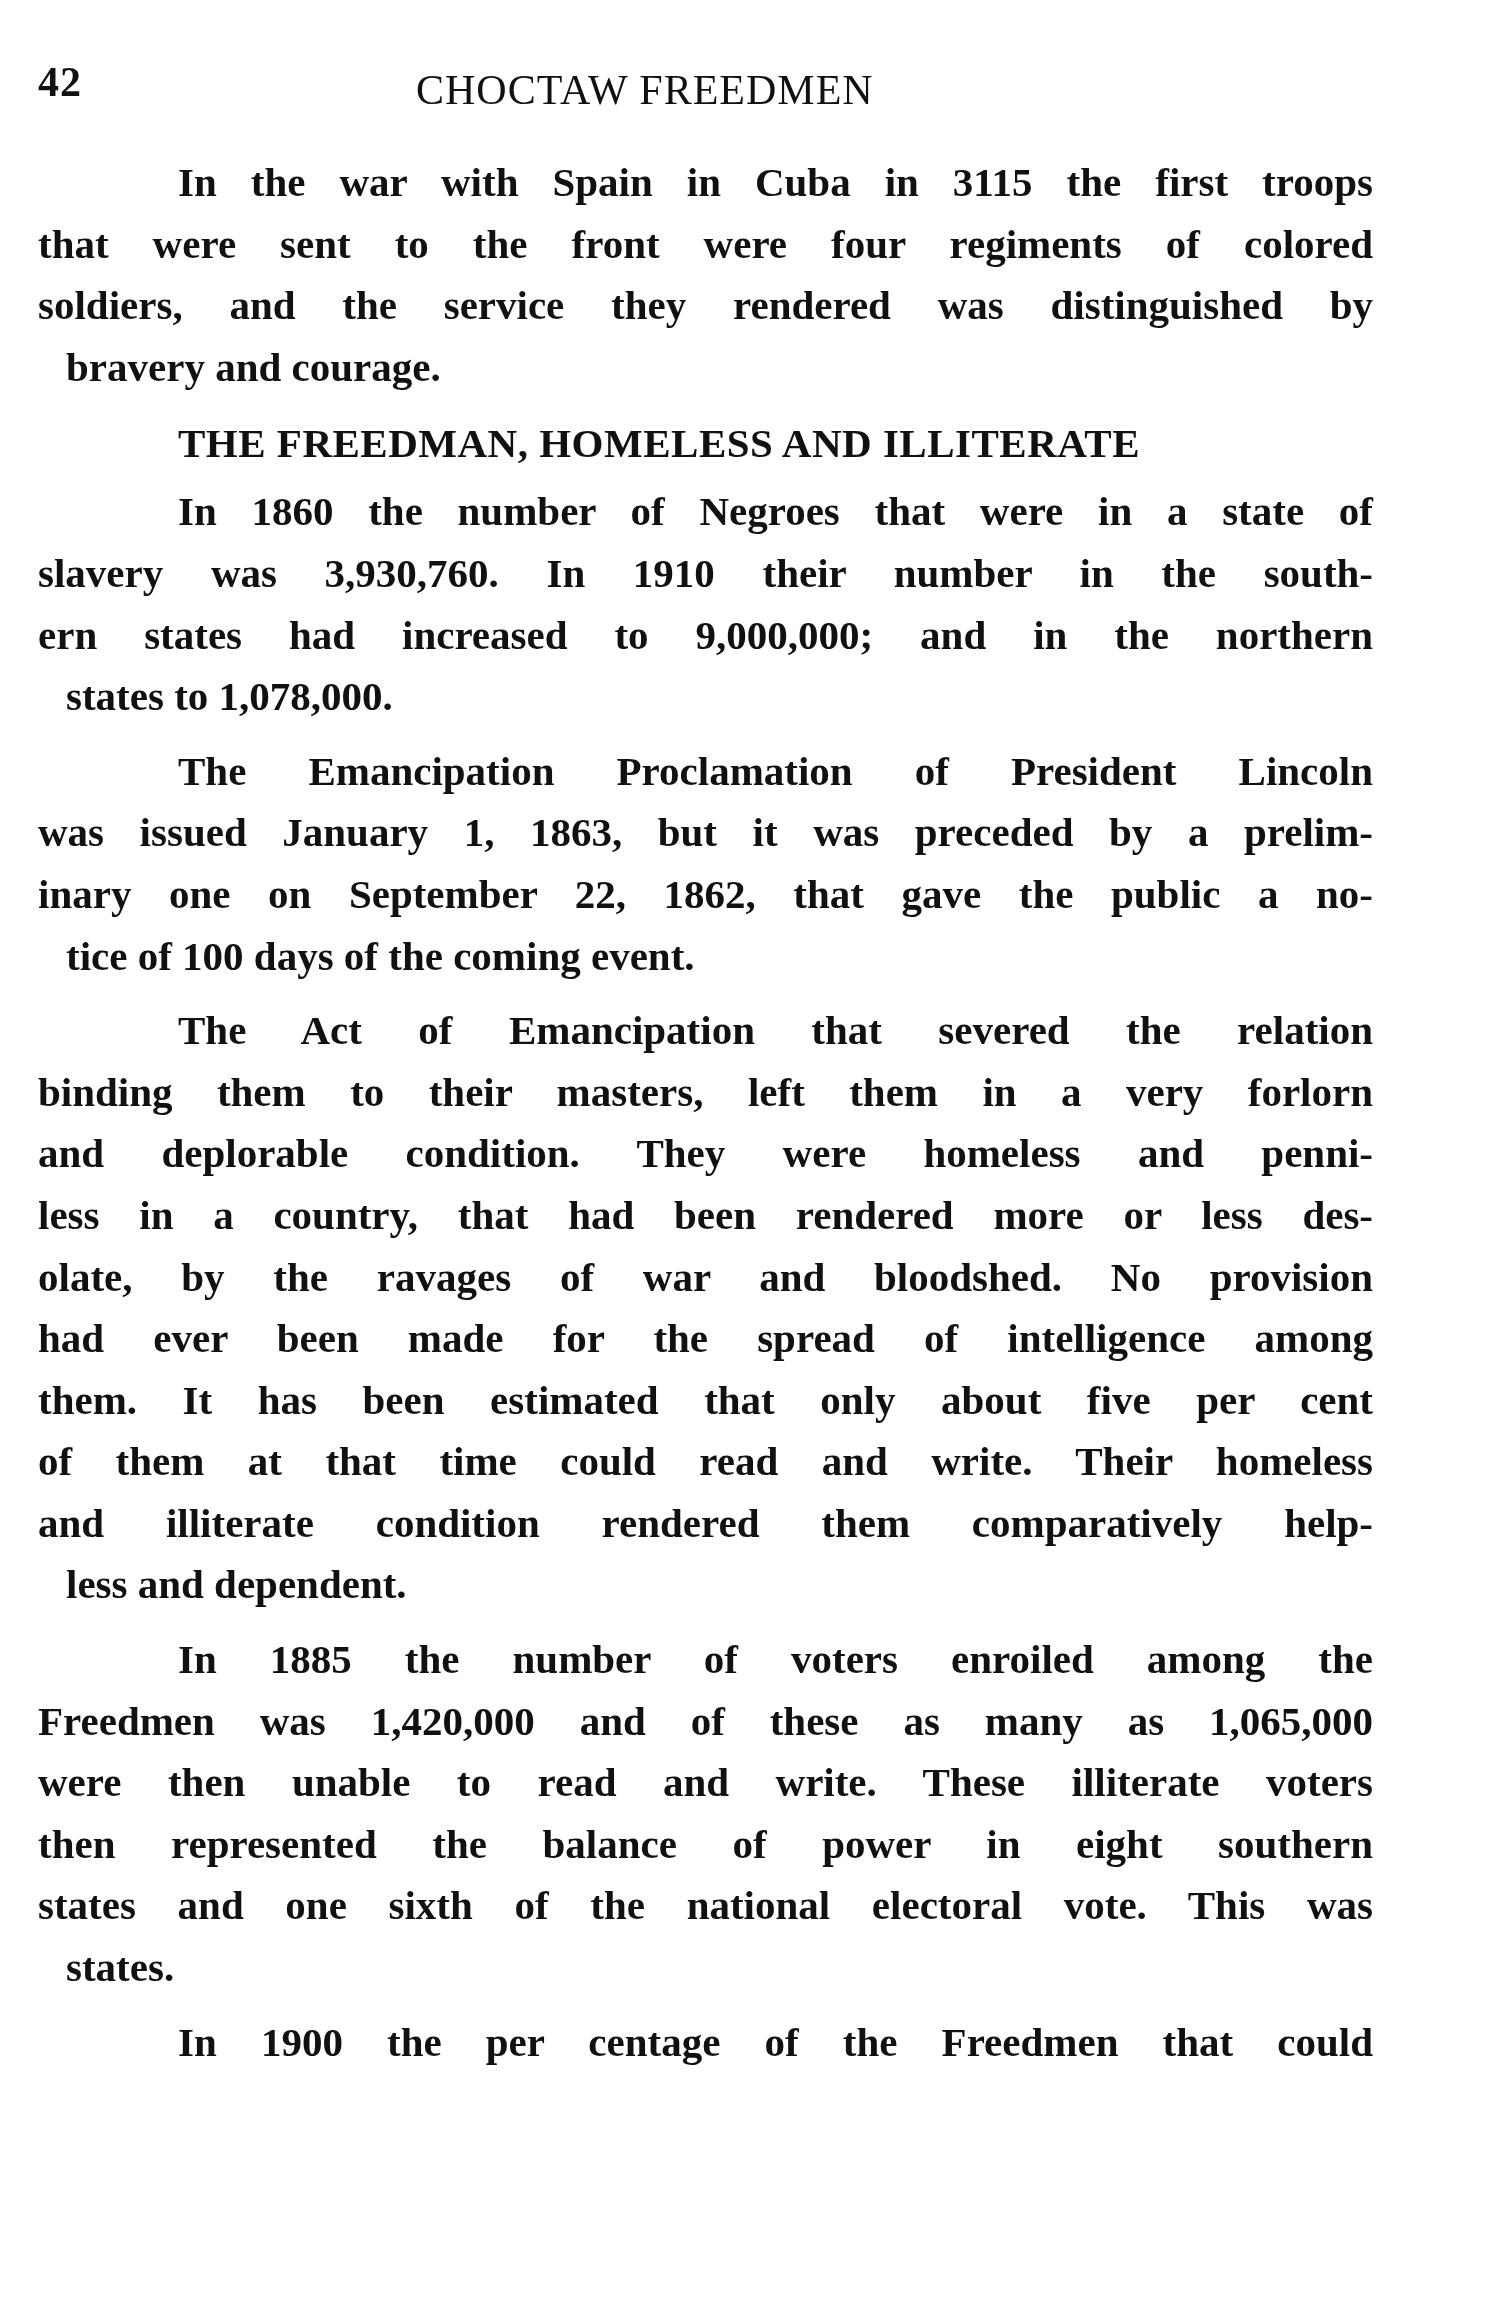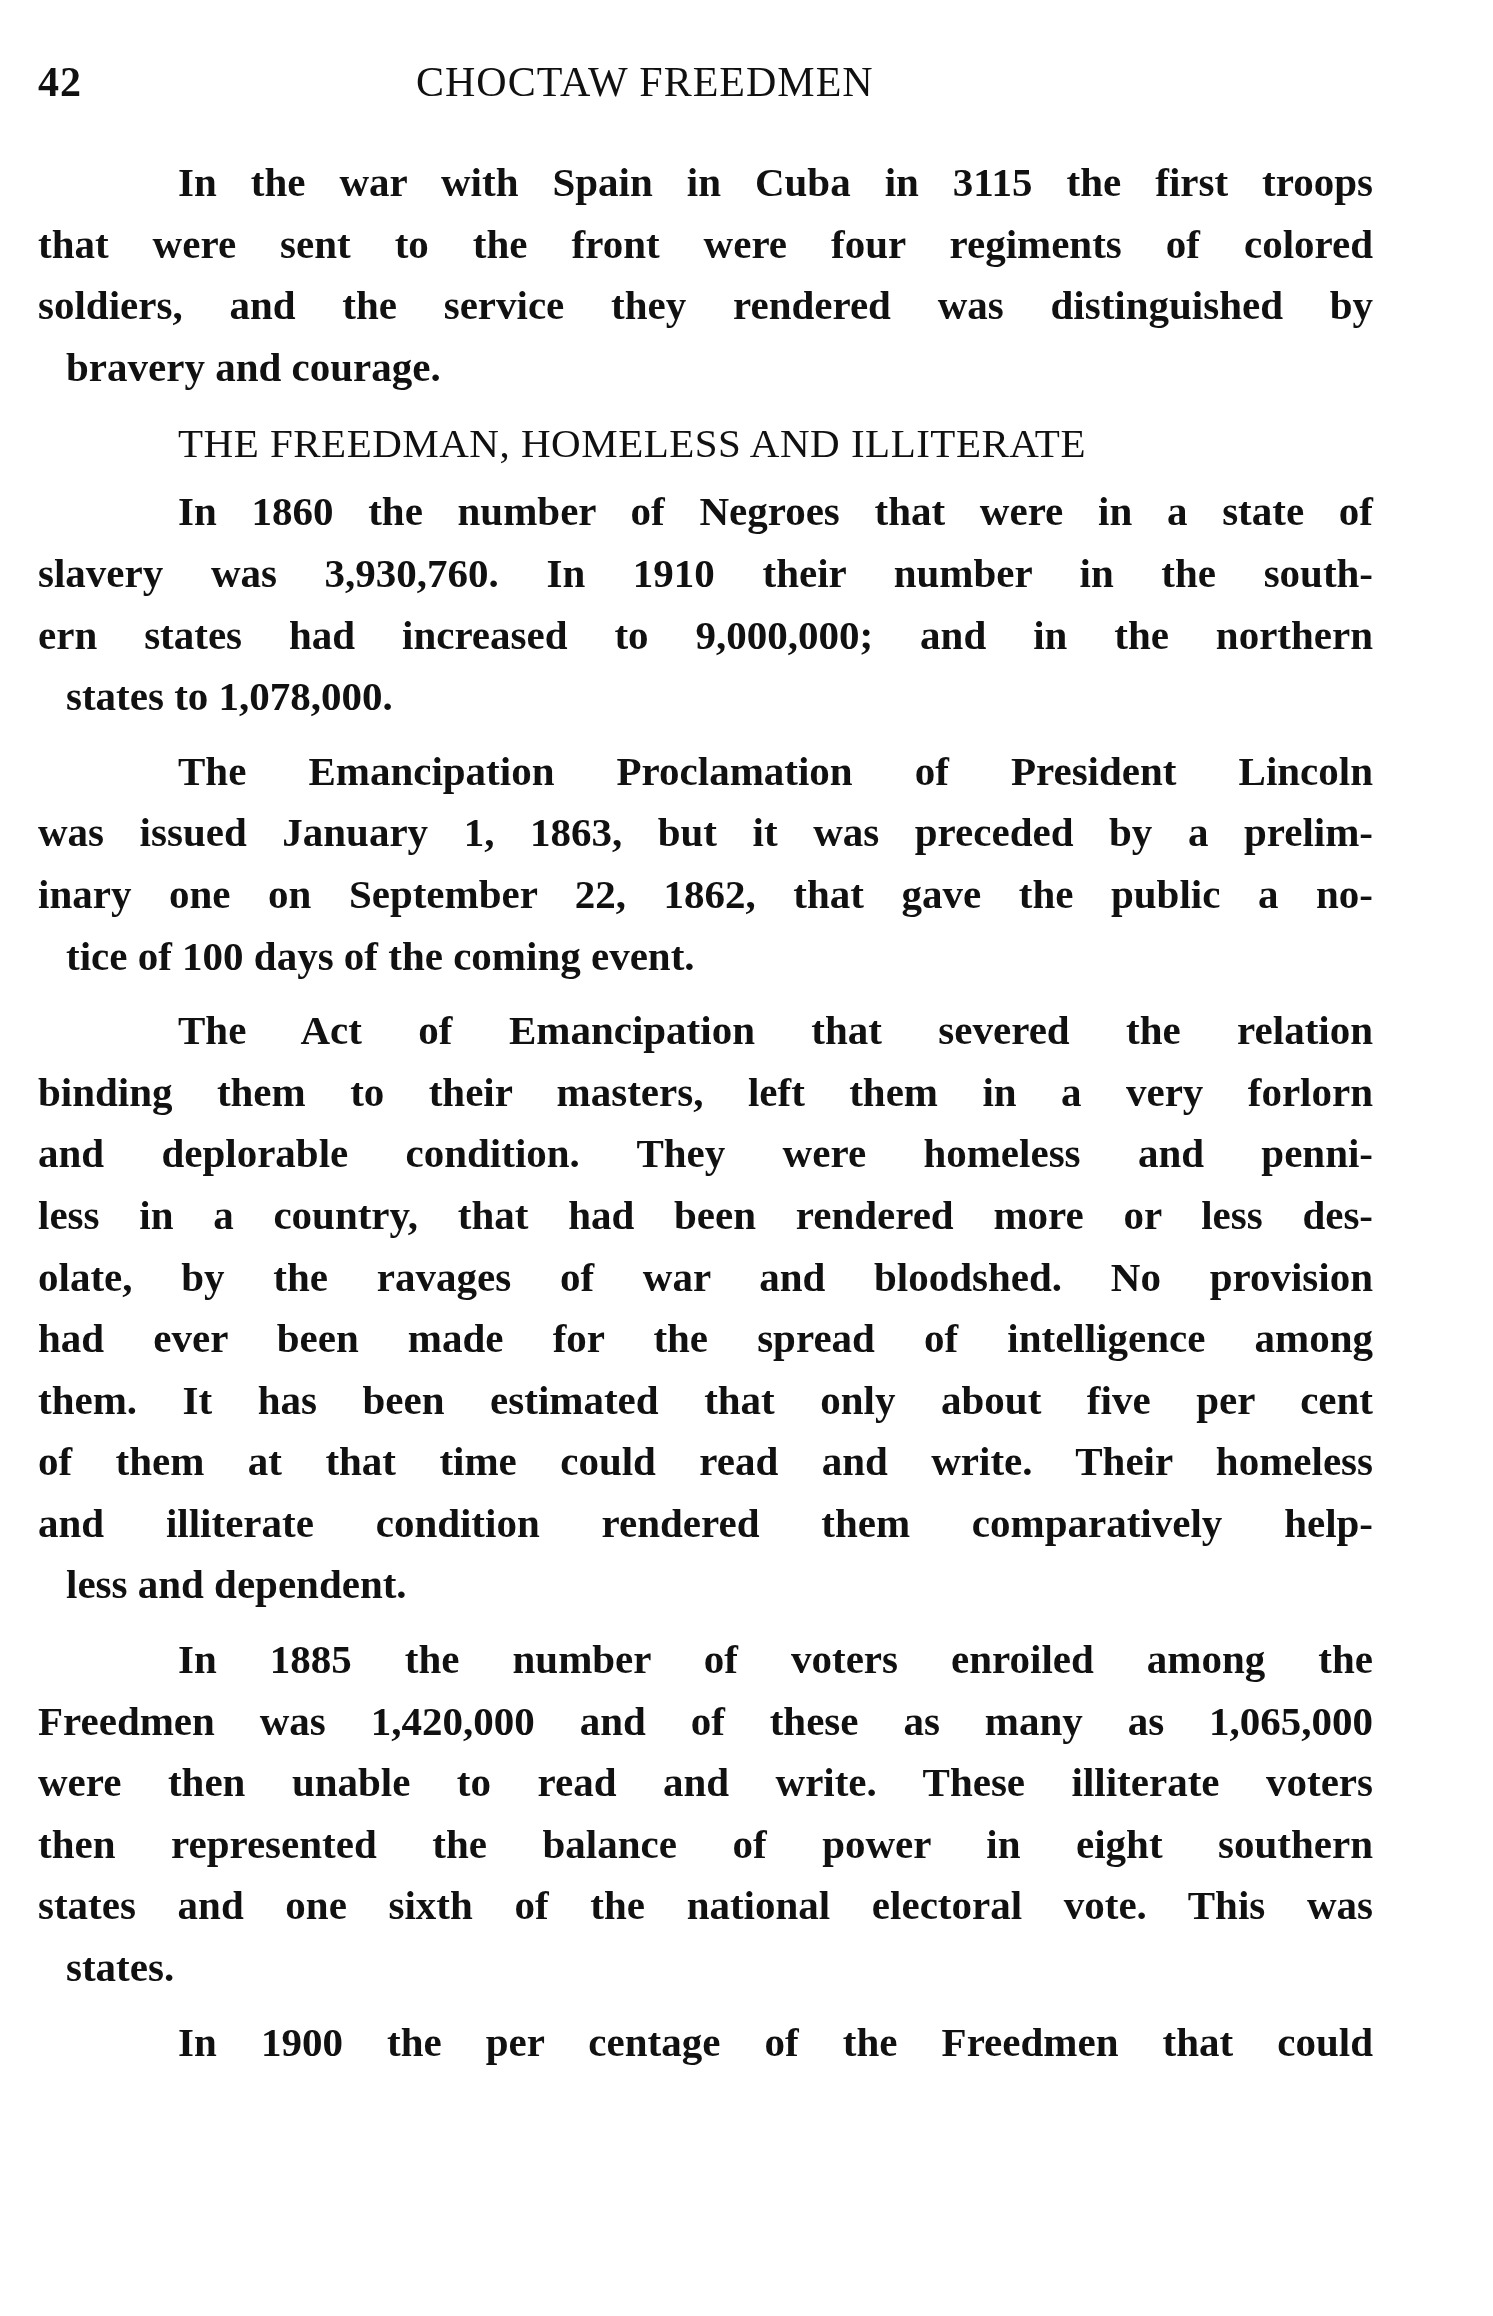--- a/index.html
+++ b/index.html
@@ -2,28 +2,28 @@
 <html><head>
 <meta charset="utf-8">
 <style>
   html, body { margin: 0; padding: 0; background: #ffffff; }
   body { width: 1493px; height: 2316px; position: relative; overflow: hidden;
          font-family: "Liberation Serif", "DejaVu Serif", serif; color: #111111; }
   .page { position: absolute; left: 38px; top: 0; width: 1335px; }
   .header { position: absolute; top: 58px; left: 0; width: 1335px; height: 60px;
             font-size: 42px; letter-spacing: 1px; }
   .page-number { position: absolute; left: 0; top: 0; font-weight: bold; }
-  .running-title { position: absolute; left: 378px; top: 0; }
+  .running-title { position: absolute; left: 378px; top: 8px; }
   .content { position: absolute; top: 152px; left: 0; width: 1335px;
              font-size: 41px; line-height: 61.6px; font-weight: bold; }
   .line { display: block; white-space: nowrap; text-align: justify; text-align-last: justify; height: 61.6px; }
   .line.last { text-align-last: left; margin-left: 28px; }
   .line.indent { padding-left: 140px; }
   .para { margin-bottom: 13px; }
-  .heading { font-weight: normal; font-size: 41px; padding-left: 140px; height: 70px; line-height: 64px;
+  .heading { font-weight: bold; font-size: 41px; padding-left: 140px; height: 70px; line-height: 64px;
              letter-spacing: 0.5px; white-space: nowrap; }
 </style>
 </head>
 <body>
 
 <div class="page">
   <div class="header">
     <span class="page-number">42</span>
     <span class="running-title">CHOCTAW FREEDMEN</span>
   </div>

